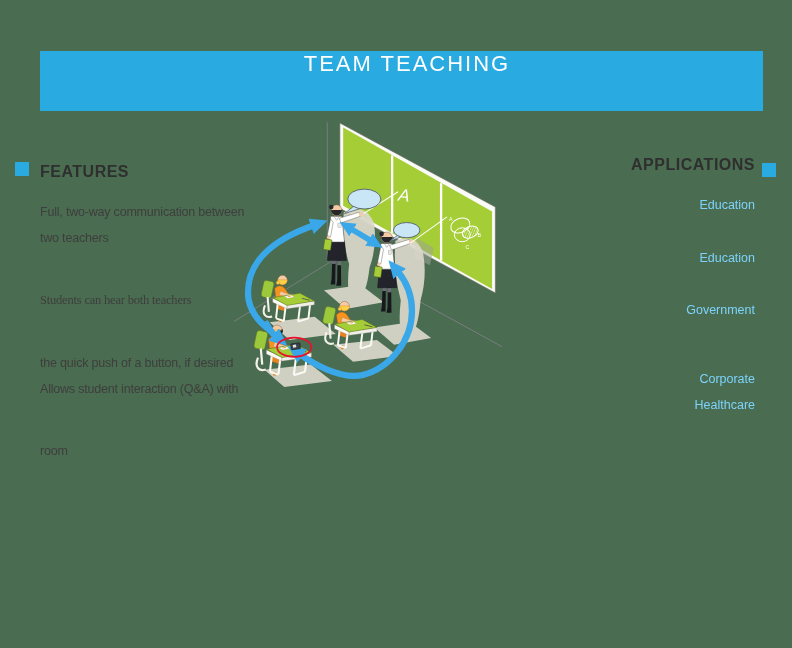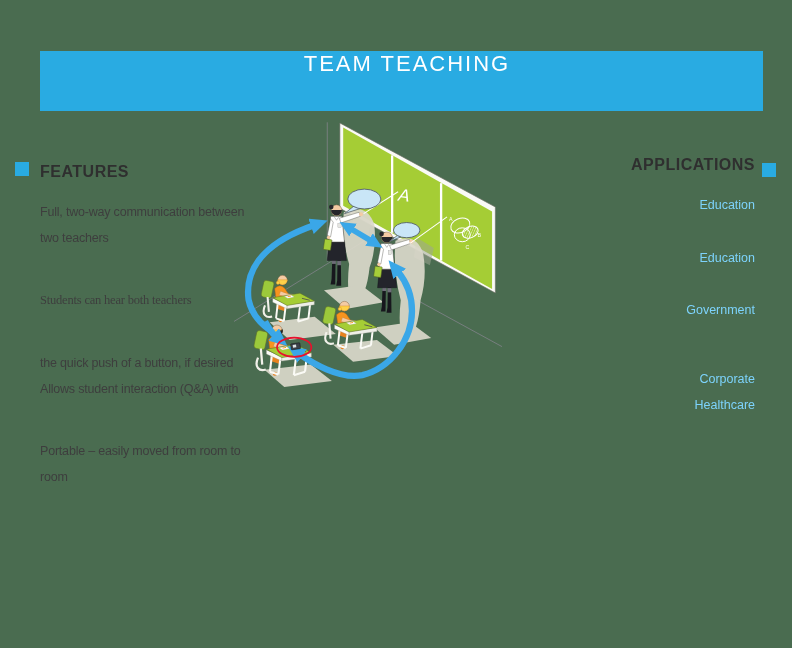--- a/index.html
+++ b/index.html
@@ -43,21 +43,20 @@
       <div class="ln">two teachers</div>
     </div>
     <div class="feature" style="top:287px;font-family:Liberation Serif, serif;">
       <div class="ln">Students can hear both teachers</div>
     </div>
     <div class="feature" style="top:350px;">
       <div class="ln">the quick push of a button, if desired</div>
       <div class="ln">Allows student interaction (Q&amp;A) with</div>
     </div>
     <div class="feature" style="top:438px;">
-      <div class="ln">Portable – easily moved from room to</div>
       <div class="ln">room</div>
     </div>
   </div>
 
   <div>
     <div class="bullet" style="left:762px;top:163px;"></div>
     <div class="section-heading" style="right:37px;top:156px;">APPLICATIONS</div>
     <div class="app-item" style="top:197px;">Education</div>
     <div class="app-item" style="top:250px;">Education</div>
     <div class="app-item" style="top:302px;margin-left:20px;">Government</div>

